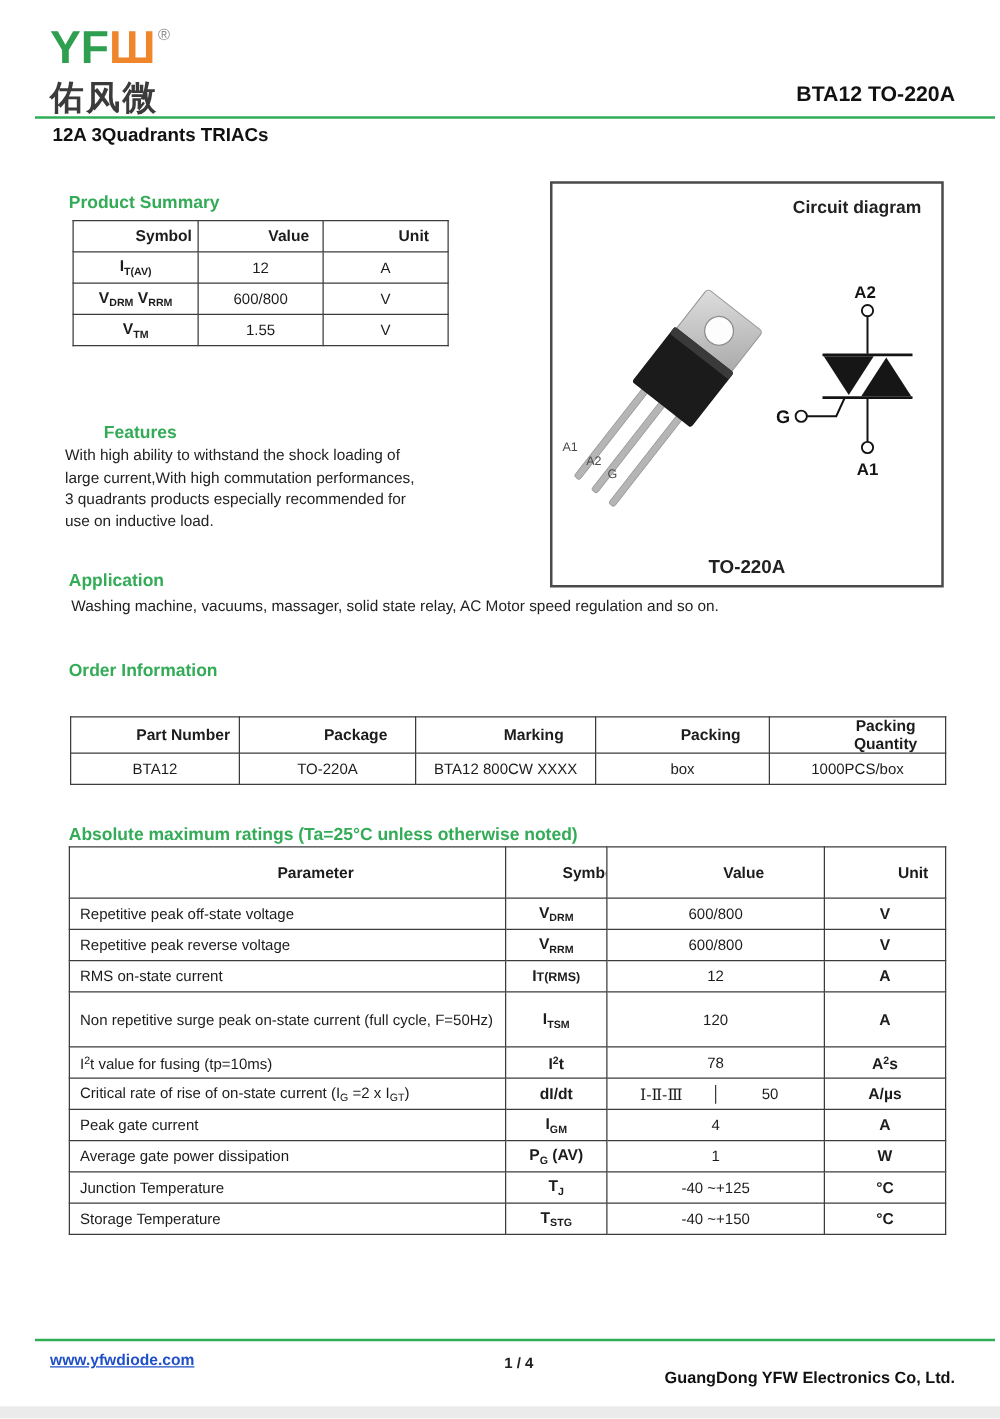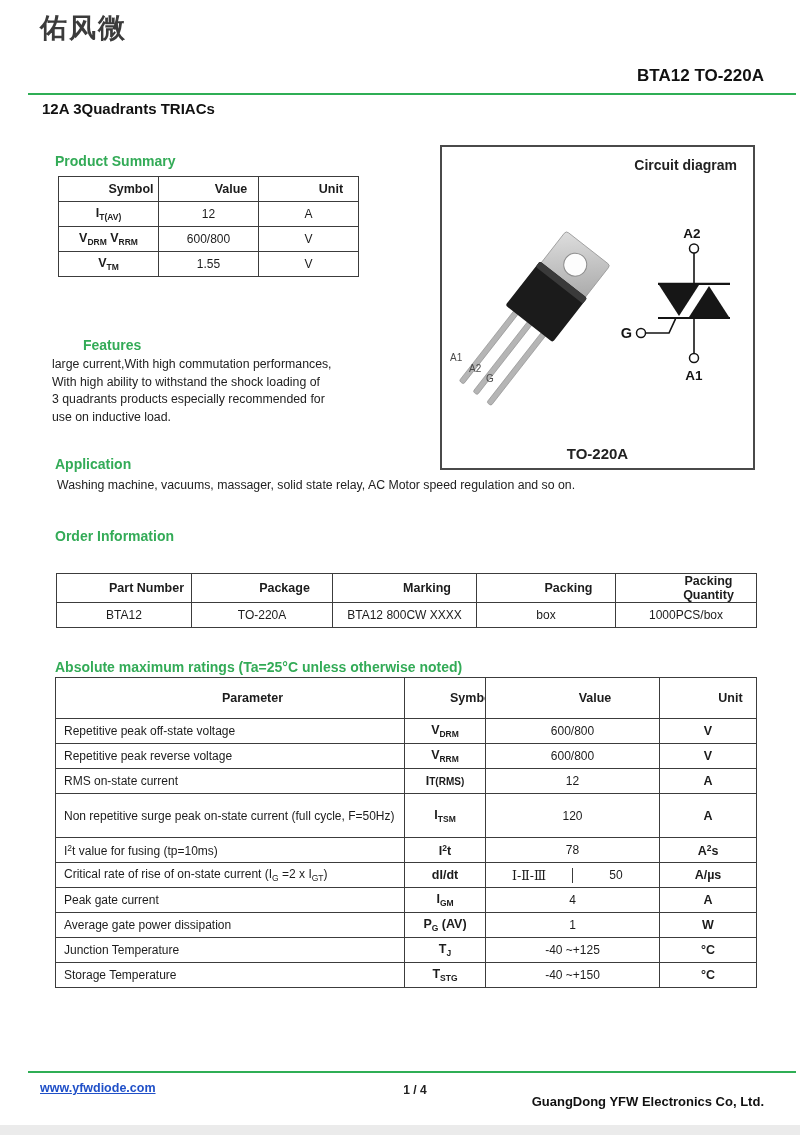--- a/index.html
+++ b/index.html
@@ -68,20 +68,23 @@
   .footer-page { position:absolute; left:0; right:0; top:1083px; text-align:center; font-size:12px; font-weight:bold; color:#222;padding-left:30px; }
   .footer-company { position:absolute; right:36px; top:1080px; font-size:13px; font-weight:bold; color:#111;margin-top:14px; }
   .bottom-strip { position:absolute; left:0; right:0; bottom:0; height:10px; background:#ebebeb; }
 </style>
 </head>
 <body>
 
 <div class="page">
 
   <div class="logo">
+    <div class="logo-en">
+      <span class="logo-yf">YF</span><span class="logo-w">Ш</span><span class="logo-reg">®</span>
+    </div>
     <div class="logo-cn">佑风微</div>
   </div>
   <div class="doc-title">BTA12 TO-220A</div>
   <div class="rule rule-top"></div>
   <div class="subtitle">12A 3Quadrants TRIACs</div>
 
   <div class="sec-heading" style="left:55px; top:153px;">Product Summary</div>
   <table id="ps-table">
     <thead>
         <tr>
@@ -148,22 +151,22 @@
         <polyline points="203.5,186 227,186 233.5,171.8" stroke-width="1.6"></polyline>
         <text x="190" y="191" text-anchor="end" font-size="14.5" font-weight="bold" fill="#141414" stroke="none">G</text>
       </g>
     </svg>
     <div class="figure-caption-top">Circuit diagram</div>
     <div class="figure-caption-bottom">TO-220A</div>
   </div>
 
   <div class="sec-heading" style="left:55px; top:337px;padding-left:28px;">Features</div>
   <div class="features-text" id="features-text">
+      <div>With high ability to withstand the shock loading of</div>
       <div>large current,With high commutation performances,</div>
-      <div>With high ability to withstand the shock loading of</div>
       <div>3 quadrants products especially recommended for</div>
       <div>use on inductive load.</div>
     </div>
 
   <div class="sec-heading" style="left:55px; top:456px;">Application</div>
   <div class="application-text">Washing machine, vacuums, massager, solid state relay, AC Motor speed regulation and so on.</div>
 
   <div class="sec-heading" style="left:55px; top:528px;">Order Information</div>
   <table id="order-table">
     <colgroup>

